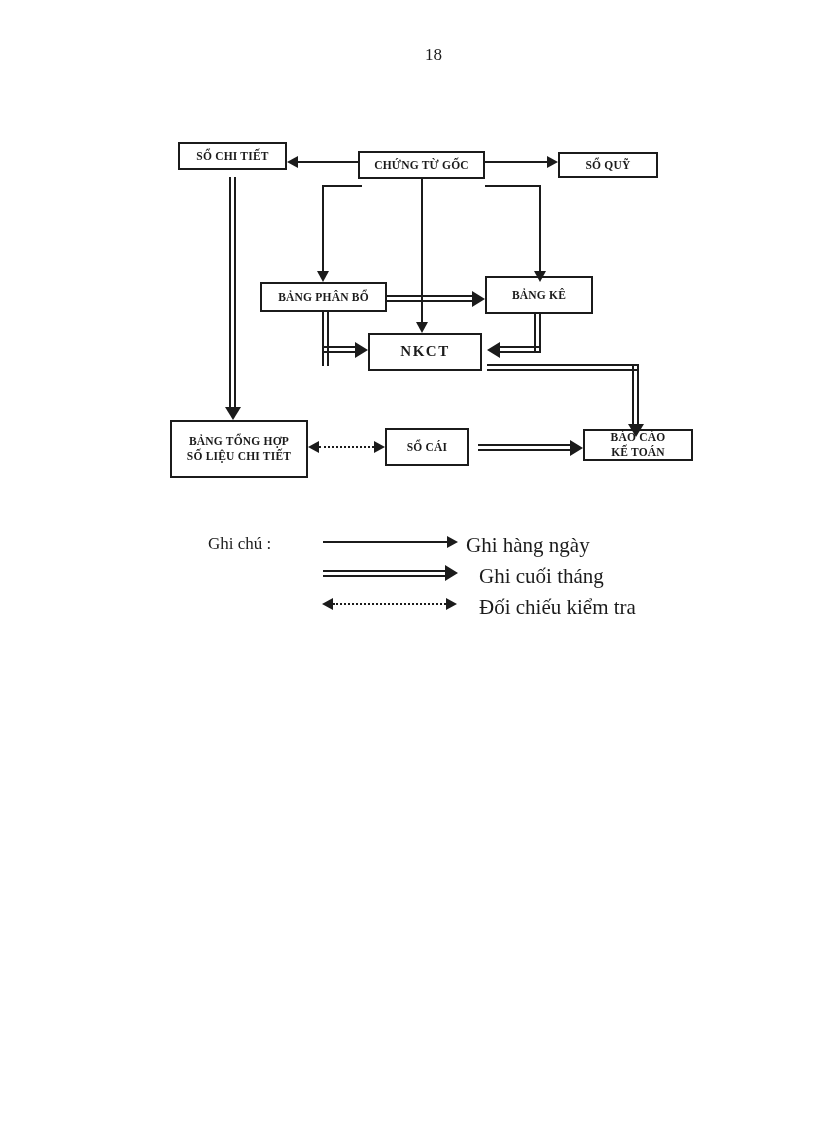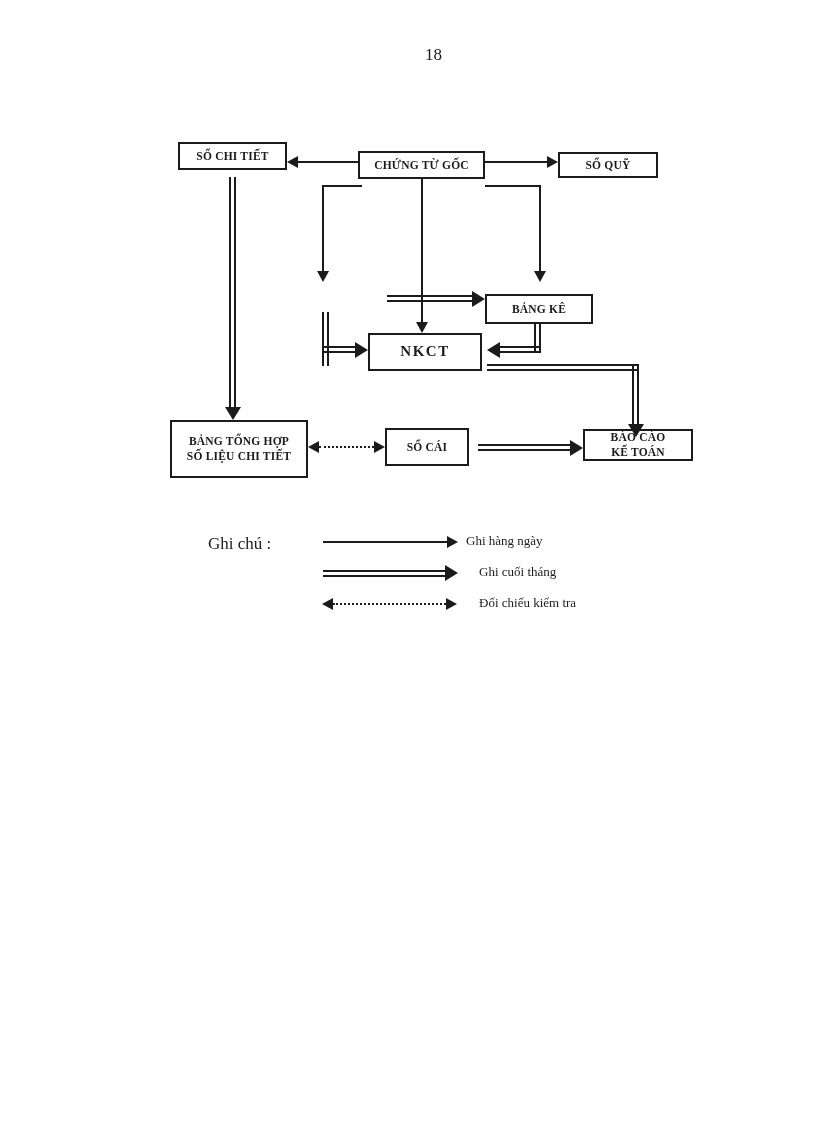--- a/index.html
+++ b/index.html
@@ -26,39 +26,42 @@
 
   .arr { position:absolute; width:0; height:0; z-index:3; }
   .arr.r { border-left:11px solid var(--ink); border-top:6px solid transparent; border-bottom:6px solid transparent; }
   .arr.l { border-right:11px solid var(--ink); border-top:6px solid transparent; border-bottom:6px solid transparent; }
   .arr.d { border-top:11px solid var(--ink); border-left:6px solid transparent; border-right:6px solid transparent; }
   .arr.big-r { border-left:13px solid var(--ink); border-top:8px solid transparent; border-bottom:8px solid transparent; }
   .arr.big-l { border-right:13px solid var(--ink); border-top:8px solid transparent; border-bottom:8px solid transparent; }
   .arr.big-d { border-top:13px solid var(--ink); border-left:8px solid transparent; border-right:8px solid transparent; }
 
   .legend-heading { position:absolute; left:208px; top:534px; font-size:17px; }
-  .legend-label { position:absolute; font-size:13px; white-space:nowrap; }
+  .legend-label { position:absolute; font-size:21px; white-space:nowrap; }
 </style>
 </head>
 <body>
 
 <div class="page">
 
   <div class="pagenum">18</div>
 
   <div class="box" style="left:178px;top:142px;width:109px;height:28px">
     <span>SỔ CHI TIẾT</span>
   </div>
   <div class="box" style="left:358px;top:151px;width:127px;height:28px">
     <span>CHỨNG TỪ GỐC</span>
   </div>
   <div class="box" style="left:558px;top:152px;width:100px;height:26px">
     <span>SỔ QUỸ</span>
   </div>
-  <div class="box" style="left:485px;top:294px;width:108px;height:30px">
+  <div class="box" style="left:260px;top:282px;width:127px;height:30px">
+    <span>BẢNG PHÂN BỔ</span>
+  </div>
+  <div class="box" style="left:485px;top:276px;width:108px;height:38px">
     <span>BẢNG KÊ</span>
   </div>
   <div class="box nkct-box" style="left:368px;top:333px;width:114px;height:38px">
     <span>NKCT</span>
   </div>
   <div class="box" style="left:170px;top:420px;width:138px;height:58px">
     <span>BẢNG TỔNG HỢP</span>
     <span>SỐ LIỆU CHI TIẾT</span>
   </div>
   <div class="box" style="left:385px;top:428px;width:84px;height:38px">

